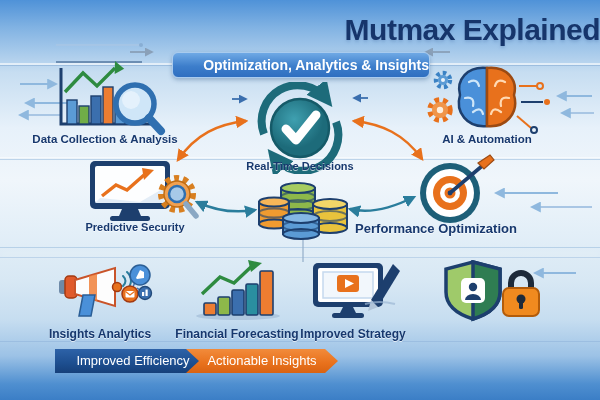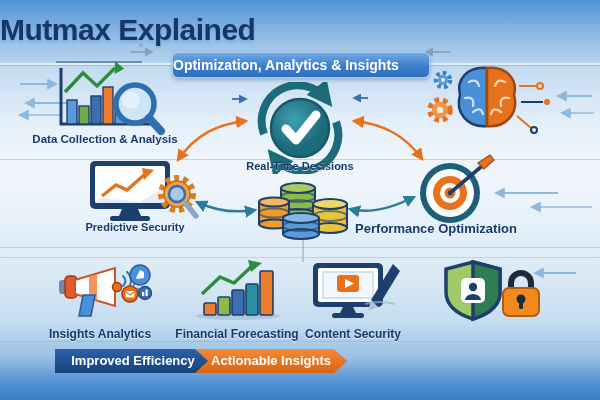--- a/index.html
+++ b/index.html
@@ -8,44 +8,44 @@
     font-family:"Liberation Sans",sans-serif;
     background:linear-gradient(180deg,#4f92d8 0%,#82b3e3 7%,#c6ddf1 18%,#e7f1fa 32%,#f0f6fb 45%,#e3eff8 58%,#d8e8f4 70%,#c6ddf0 80%,#9cc2e6 89%,#4f8fd0 96%,#3b7ec6 100%);
   }
   .band{position:absolute;left:0;width:600px;pointer-events:none;}
   .line1{top:63px;height:2px;background:rgba(255,255,255,.6);box-shadow:0 1px 0 rgba(120,160,205,.45);}
   .line2{top:159px;height:1px;background:rgba(150,185,220,.55);box-shadow:0 -2px 0 rgba(255,255,255,.5);}
   .line3{top:247px;height:1px;background:rgba(150,185,220,.55);}
   .line4{top:257px;height:1px;background:rgba(150,185,220,.45);box-shadow:0 -3px 6px rgba(255,255,255,.6);}
   .line5{top:341px;height:1px;background:rgba(140,175,215,.5);}
   .title{
-    position:absolute;top:13px;left:0;width:600px;text-align:left;
+    position:absolute;top:13px;left:0;width:600px;text-align:right;
     font-size:30px;font-weight:800;color:#16356b;letter-spacing:-.5px;
     text-shadow:0 2px 3px rgba(90,130,180,.35);
   }
   .subtitle{
     position:absolute;top:52px;left:172px;width:256px;height:24px;border-radius:6px;
     background:linear-gradient(180deg,#6fa9e5 0%,#3d7ecb 55%,#2f6fc0 100%);
     border:1px solid #a9cbee;box-shadow:0 2px 4px rgba(40,80,130,.35);
-    color:#fff;font-size:14px;font-weight:700;text-align:left;line-height:24px;
+    color:#fff;font-size:14px;font-weight:700;text-align:right;line-height:24px;
   }
   .label{
     position:absolute;text-align:center;color:#17386e;font-weight:700;
     text-shadow:0 1px 0 rgba(255,255,255,.7);
   }
   .lab-sm{font-size:11.5px;} .lab-md{font-size:12px;} .lab-lg{font-size:11px;}
   .icon{position:absolute;}
   svg{display:block;}
   .chev{
-    position:absolute;top:349px;height:24px;color:#fff;font-size:13px;font-weight:700;
+    position:absolute;top:349px;height:24px;color:#fff;font-size:13px;font-weight:400;
     text-align:center;line-height:24px;filter:drop-shadow(0 2px 2px rgba(20,50,90,.35));
   }
   .chev-1{left:55px;width:156px;background:linear-gradient(180deg,#2d62a8 0%,#1d4e8f 60%,#16407a 100%);
     clip-path:polygon(0 0,calc(100% - 13px) 0,100% 50%,calc(100% - 13px) 100%,0 100%);}
-  .chev-2{left:195px;width:152px;background:linear-gradient(180deg,#f28b3b 0%,#e8711c 60%,#d96312 100%);
+  .chev-2{left:186px;width:152px;background:linear-gradient(180deg,#f28b3b 0%,#e8711c 60%,#d96312 100%);
     clip-path:polygon(0 0,calc(100% - 13px) 0,100% 50%,calc(100% - 13px) 100%,0 100%,13px 50%);}
   .chev-3{left:337px;width:150px;background:linear-gradient(180deg,#4395bd 0%,#2b7fae 60%,#226d99 100%);
     clip-path:polygon(0 0,calc(100% - 13px) 0,100% 50%,calc(100% - 13px) 100%,0 100%,13px 50%);}
 </style>
 </head>
 <body>
 
 <div class="canvas">
 
   <div class="band line1"></div>
@@ -145,20 +145,21 @@
     <path d="M64 10 C84 8 95 22 91 37 C96 54 84 70 64 68 Z" fill="#e8711c" stroke="#9c4a12" stroke-width="2.5"></path>
     <path d="M46 24 q8 -4 10 4 M42 40 q10 -2 8 8 M50 54 q8 -6 10 2" fill="none" stroke="#cfe6f8" stroke-width="2.2" stroke-linecap="round"></path>
     <path d="M82 24 q-8 -4 -10 4 M86 40 q-10 -2 -8 8 M78 54 q-8 -6 -10 2" fill="none" stroke="#ffd9b3" stroke-width="2.2" stroke-linecap="round"></path>
     <path d="M96 28H114" stroke="#e8711c" stroke-width="2"></path>
       <circle cx="117" cy="28" r="3" fill="none" stroke="#e8711c" stroke-width="2"></circle>
     <path d="M98 44H120" stroke="#1d3f6e" stroke-width="2"></path>
       <circle cx="124" cy="44" r="3" fill="#e8711c"></circle>
     <path d="M94 58L108 70" stroke="#e8711c" stroke-width="2"></path>
       <circle cx="111" cy="72" r="3" fill="none" stroke="#1d3f6e" stroke-width="2"></circle>
   </svg>
+  <div class="label lab-sm" style="left:402px;top:133px;width:170px">AI &amp; Automation</div>
 
   <svg class="icon" style="left:80px;top:158px" width="122" height="66" viewBox="0 0 122 66">
     <rect x="10" y="3" width="80" height="48" rx="5" fill="#1d3f6e"></rect>
     <rect x="15" y="8" width="70" height="37" rx="2" fill="#fdfeff"></rect>
     <path d="M20 40 L60 44 L84 30 V45 H15 Z" fill="#dce9f5" opacity=".8"></path>
     <polyline points="22,38 36,27 47,32 64,17" fill="none" stroke="#e8711c" stroke-width="3.4"></polyline>
     <polygon points="62,10 74,12 64,22" fill="#e8711c"></polygon>
     <path d="M42 51 h16 l3 7 h-22 Z" fill="#1d3f6e"></path>
       <rect x="30" y="58" width="40" height="5" rx="2.5" fill="#1d3f6e"></rect>
     <circle cx="97" cy="36" r="16" fill="none" stroke="#d87f20" stroke-width="6" stroke-dasharray="5 4"></circle>
@@ -239,21 +240,21 @@
     <rect x="13" y="8" width="60" height="34" rx="2" fill="#ffffff"></rect>
     <rect x="18" y="12" width="50" height="26" fill="#f2f7fc" stroke="#c5d9ee" stroke-width="1.5"></rect>
     <rect x="32" y="15" width="22" height="17" rx="3" fill="#e8711c"></rect>
     <polygon points="40,19 40,28 49,23.5" fill="#ffffff"></polygon>
     <path d="M38 47 h10 l3 6 h-16 Z" fill="#1d3f6e"></path>
       <rect x="27" y="53" width="32" height="5" rx="2.5" fill="#1d3f6e"></rect>
     <polygon points="88,4 95,11 73,47 66,40" fill="#1d3f6e"></polygon>
     <polygon points="66,40 73,47 63,51" fill="#b0c4d8"></polygon>
     <path d="M60 44 q14 -4 30 0" stroke="#9cb8d4" stroke-width="2" fill="none" opacity=".7"></path>
   </svg>
-  <div class="label lab-md" style="left:288px;top:327px;width:130px">Content Security</div>
+  <div class="label lab-md" style="left:288px;top:327px;width:130px">Improved Strategy</div>
 
   <svg class="icon" style="left:443px;top:260px" width="106" height="62" viewBox="0 0 106 62">
     <path d="M30 2L57 9V32C57 45 46 54 30 59C14 54 3 45 3 32V9Z" fill="#9fca6a" stroke="#1d3f6e" stroke-width="3.5"></path>
     <path d="M30 2L57 9V32C57 45 46 54 30 59Z" fill="#2f7d52" stroke="#1d3f6e" stroke-width="3.5"></path>
     <rect x="18" y="18" width="24" height="25" rx="5" fill="#ffffff"></rect>
     <circle cx="30" cy="27" r="4.2" fill="#1d3f6e"></circle>
     <path d="M22 40 a8 6 0 0 1 16 0 Z" fill="#1d3f6e"></path>
     <path d="M68 30v-7a10 10 0 0 1 20 0v7" fill="none" stroke="#1d2a3a" stroke-width="6"></path>
     <rect x="60" y="28" width="36" height="28" rx="6" fill="#f08a1f" stroke="#b35c0a" stroke-width="2"></rect>
     <circle cx="78" cy="39" r="4.5" fill="#1d2a3a"></circle>

